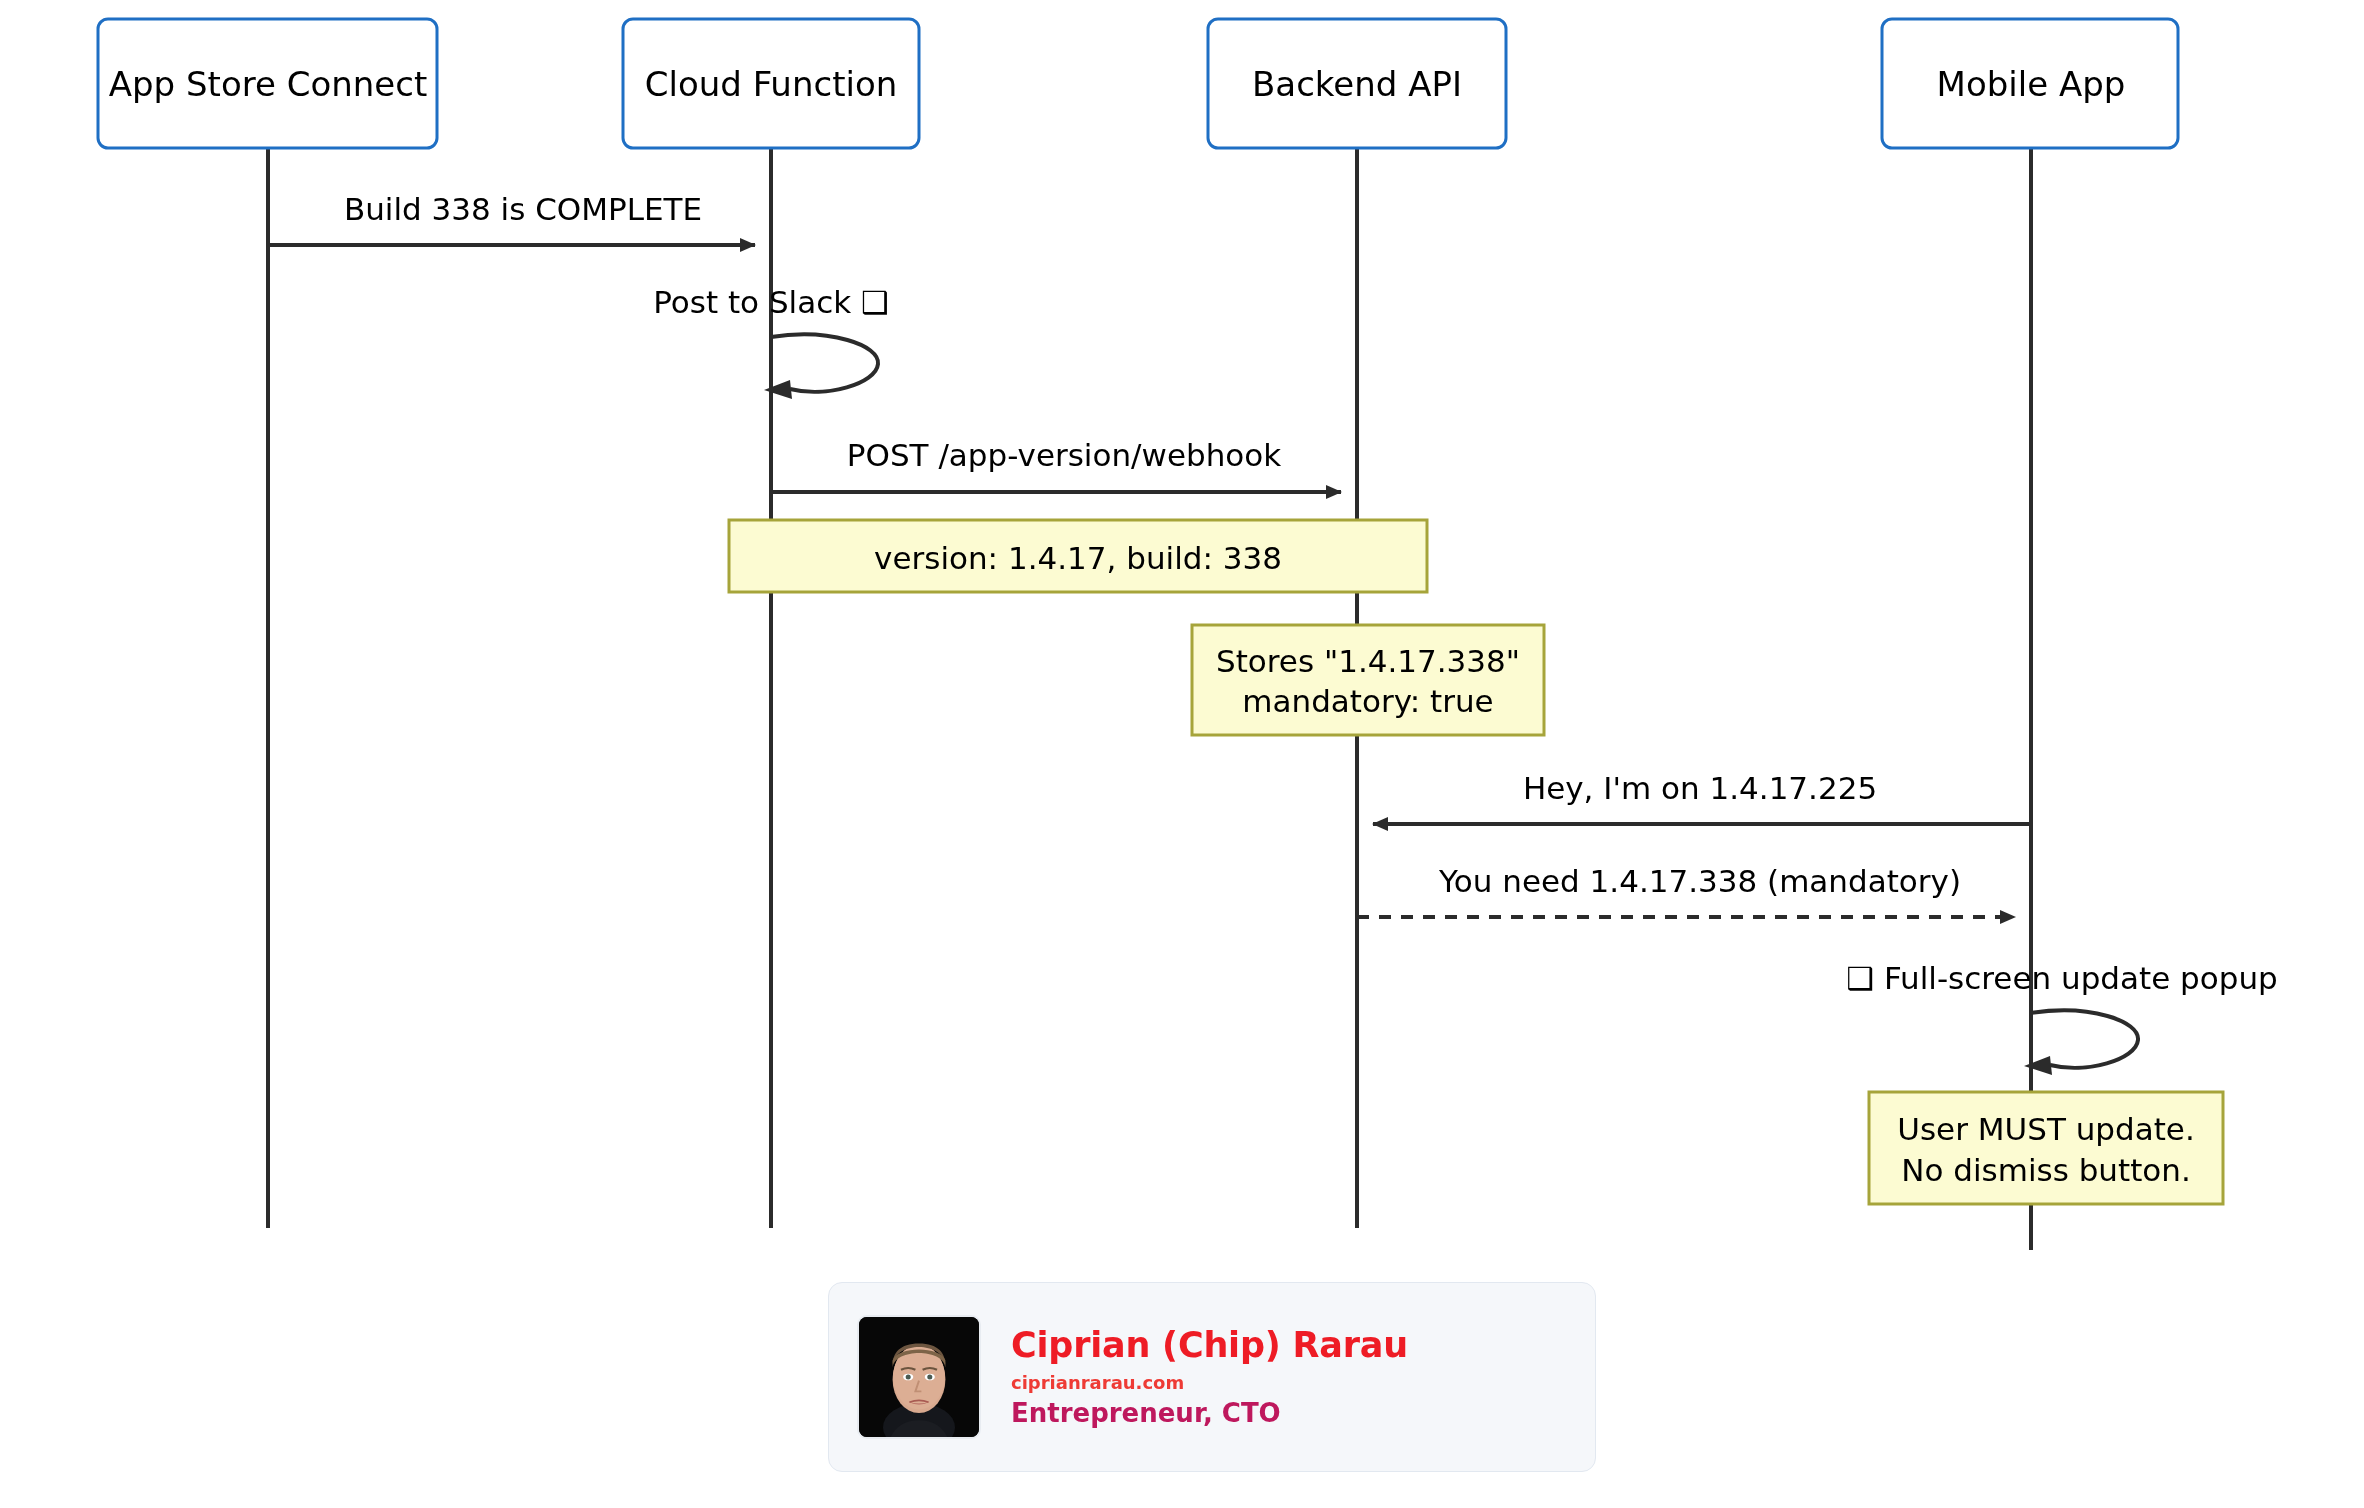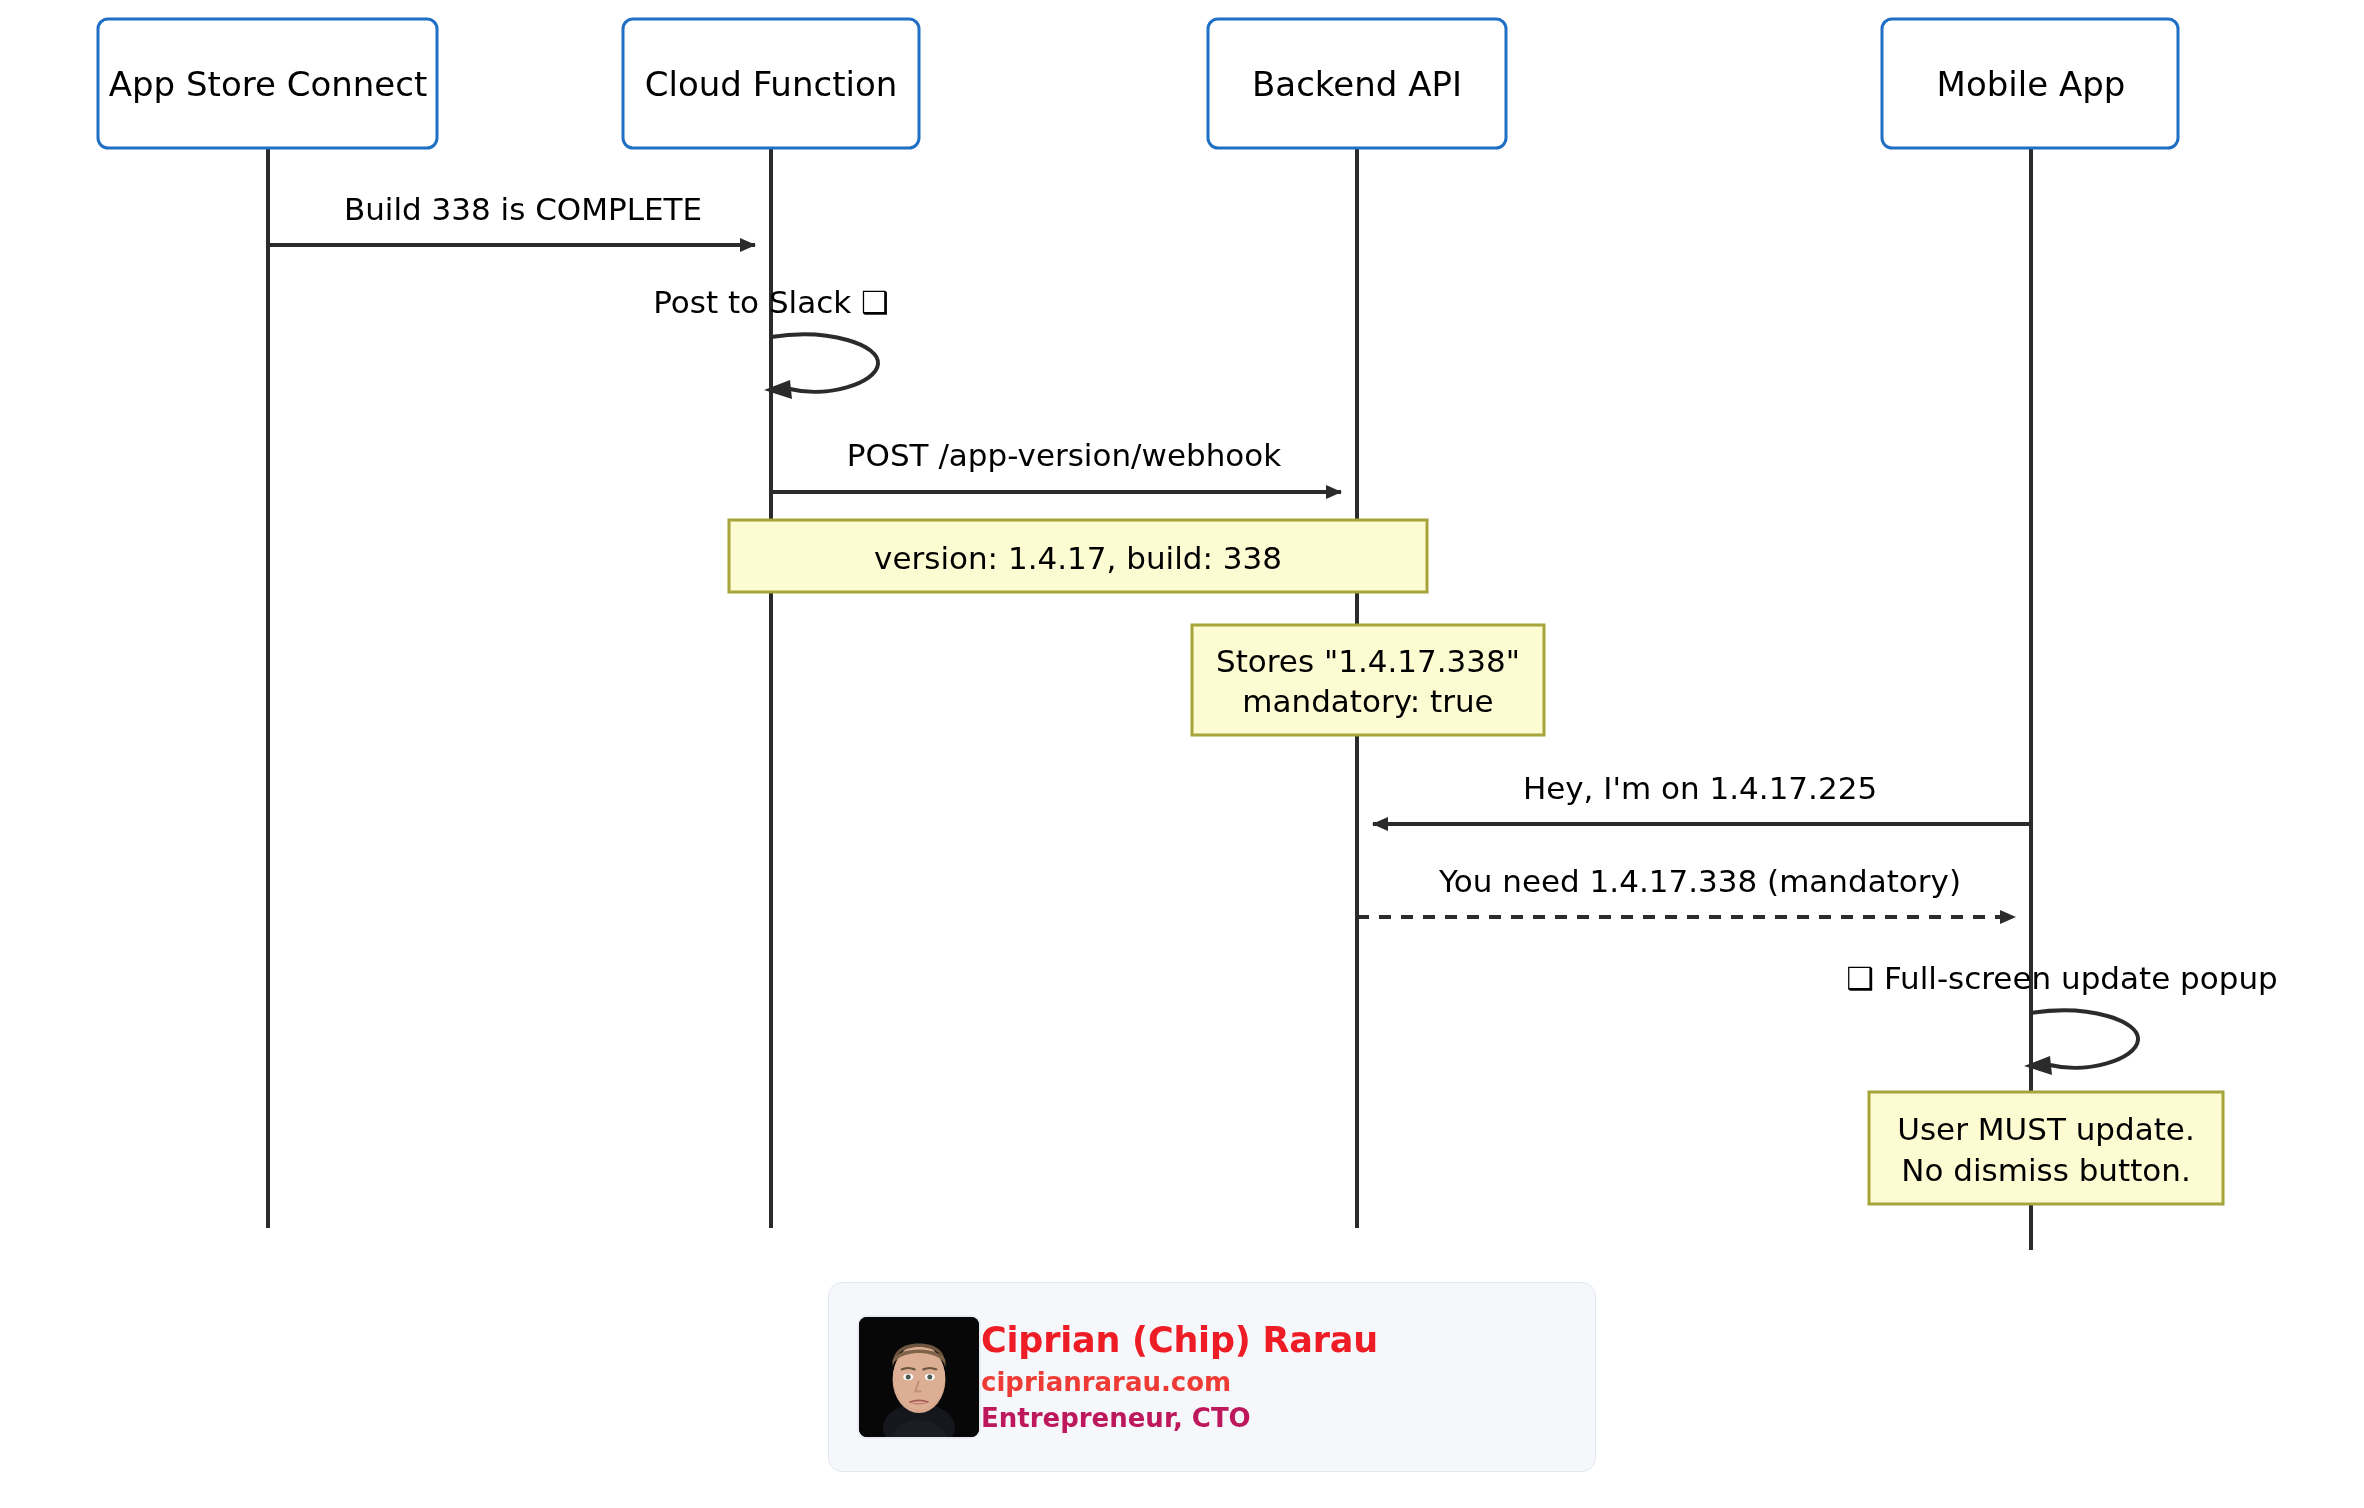--- a/index.html
+++ b/index.html
@@ -99,36 +99,37 @@
     border-radius: 10px;
     overflow: hidden;
     flex: 0 0 auto;
     background: #0a0a0a;
     position: relative;
     border: 2px solid #e8ecf1;
     box-sizing: border-box;
   }
   #card-photo svg { display: block; width: 100%; height: 100%; }
   #card-text {
+    margin-left: 30px;
     display: flex;
     flex-direction: column;
     justify-content: space-between;
     line-height: 1.18;
   }
   #card-name {
     color: #ee1c25;
     font-weight: bold;
     font-size: 35px;
     font-family: "DejaVu Sans", "Liberation Sans", sans-serif;
     letter-spacing: -0.2px;
   }
   #card-site {
     color: #ee3b35;
     font-weight: bold;
-    font-size: 26px;
+    font-size: 18px;
     margin-top: 6px;
     font-family: "DejaVu Sans", "Liberation Sans", sans-serif;
   }
   #card-role {
     color: #be185d;
     font-weight: bold;
     font-size: 26px;
     margin-top: 5px;
     font-family: "DejaVu Sans", "Liberation Sans", sans-serif;
   }

